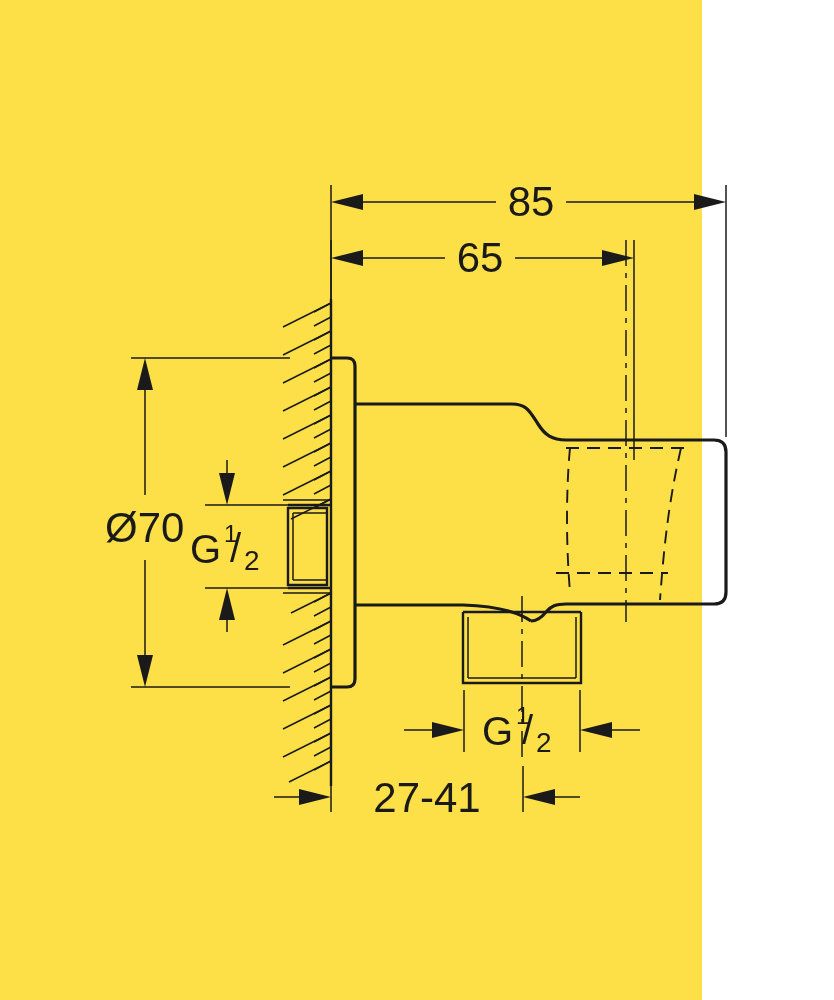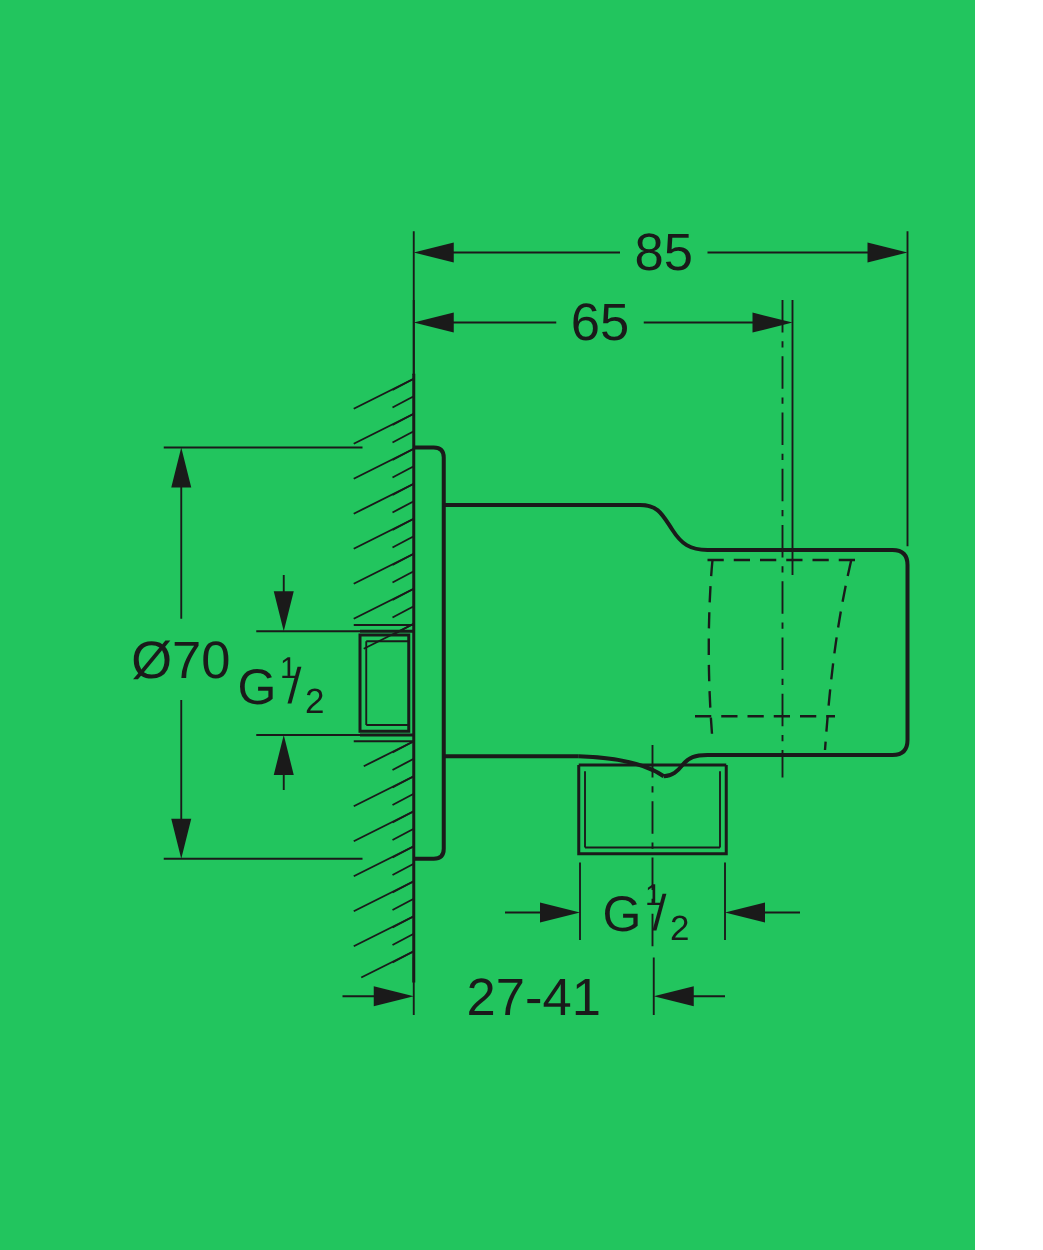--- a/index.html
+++ b/index.html
@@ -8,23 +8,23 @@
     background: #ffffff;
   }
   body {
     width: 834px;
     height: 1000px;
     font-family: "Liberation Sans", sans-serif;
     overflow: hidden;
   }
   #drawing-root {
     position: relative;
-    width: 780px;
+    width: 702px;
     height: 1000px;
-    background: #22c55e;
+    background: #fde047;
   }
   svg#tech-drawing {
     display: block;
     width: 834px;
     height: 1000px;
   }
   .ln {
     stroke: #1a1a1a;
     fill: none;
     stroke-linecap: butt;

